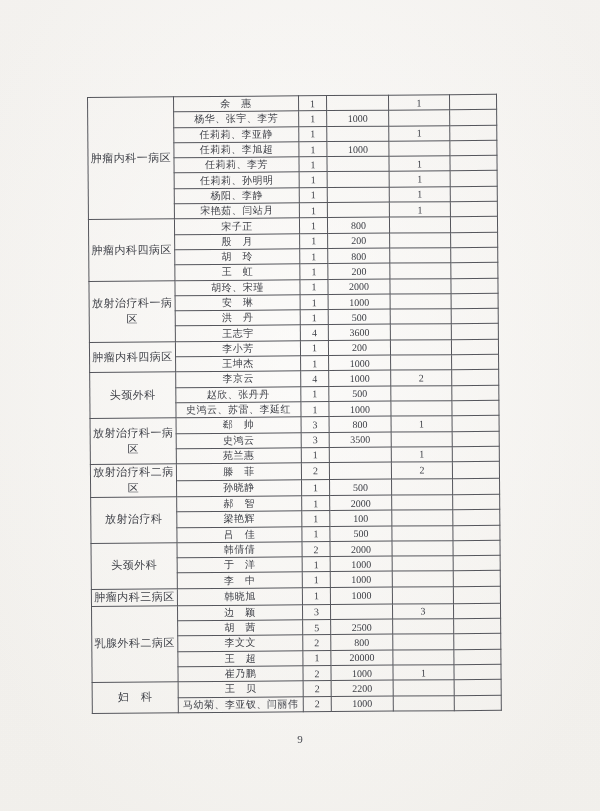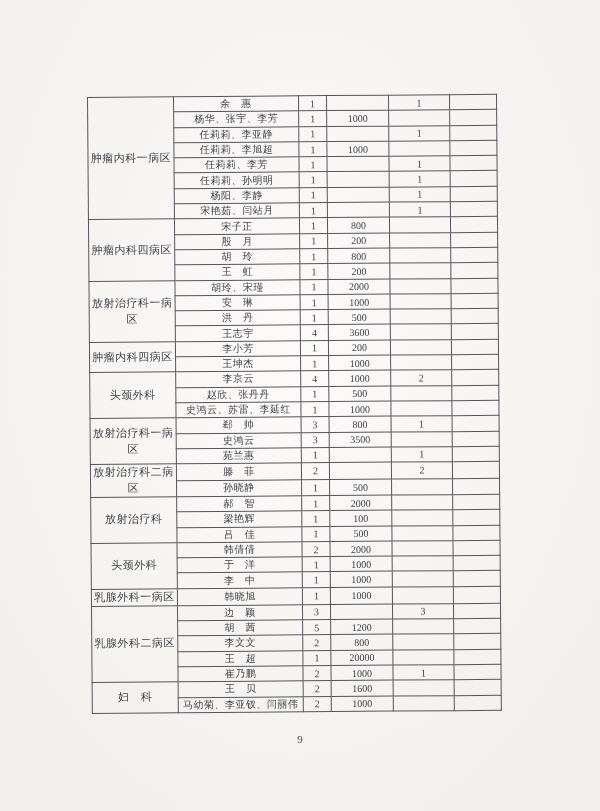--- a/index.html
+++ b/index.html
@@ -309,39 +309,39 @@
           <td class="blank"></td>
         </tr>
         <tr>
           <td class="names">李　中</td>
           <td class="num">1</td>
           <td class="num">1000</td>
           <td class="num"></td>
           <td class="blank"></td>
         </tr>
         <tr>
-          <td class="dept" rowspan="1">乳腺外科一病区</td>
+          <td class="dept" rowspan="1">肿瘤内科三病区</td>
           <td class="names">韩晓旭</td>
           <td class="num">1</td>
           <td class="num">1000</td>
           <td class="num"></td>
           <td class="blank"></td>
         </tr>
         <tr>
           <td class="dept" rowspan="5">乳腺外科二病区</td>
           <td class="names">边　颖</td>
           <td class="num">3</td>
           <td class="num"></td>
           <td class="num">3</td>
           <td class="blank"></td>
         </tr>
         <tr>
           <td class="names">胡　茜</td>
           <td class="num">5</td>
-          <td class="num">1200</td>
+          <td class="num">2500</td>
           <td class="num"></td>
           <td class="blank"></td>
         </tr>
         <tr>
           <td class="names">李文文</td>
           <td class="num">2</td>
           <td class="num">800</td>
           <td class="num"></td>
           <td class="blank"></td>
         </tr>
@@ -356,21 +356,21 @@
           <td class="names">崔乃鹏</td>
           <td class="num">2</td>
           <td class="num">1000</td>
           <td class="num">1</td>
           <td class="blank"></td>
         </tr>
         <tr>
           <td class="dept" rowspan="2">妇　科</td>
           <td class="names">王　贝</td>
           <td class="num">2</td>
-          <td class="num">1600</td>
+          <td class="num">2200</td>
           <td class="num"></td>
           <td class="blank"></td>
         </tr>
         <tr>
           <td class="names">马幼菊、李亚钗、闫丽伟</td>
           <td class="num">2</td>
           <td class="num">1000</td>
           <td class="num"></td>
           <td class="blank"></td>
         </tr>

